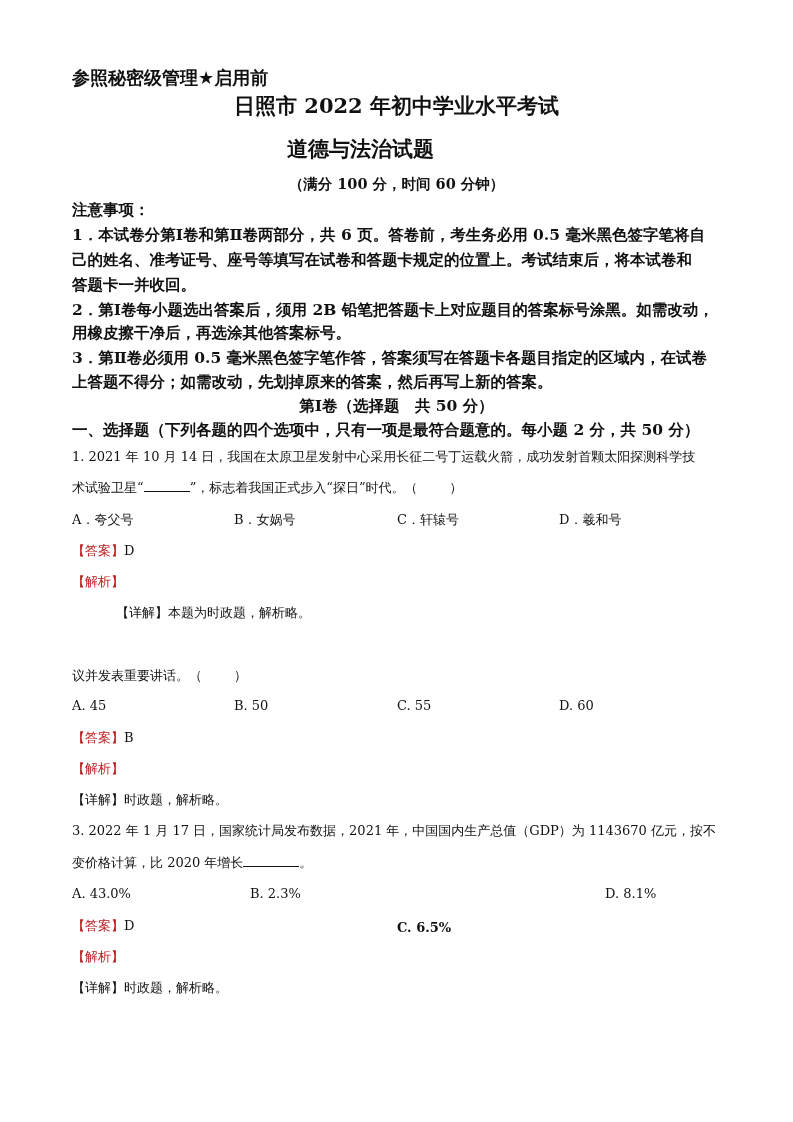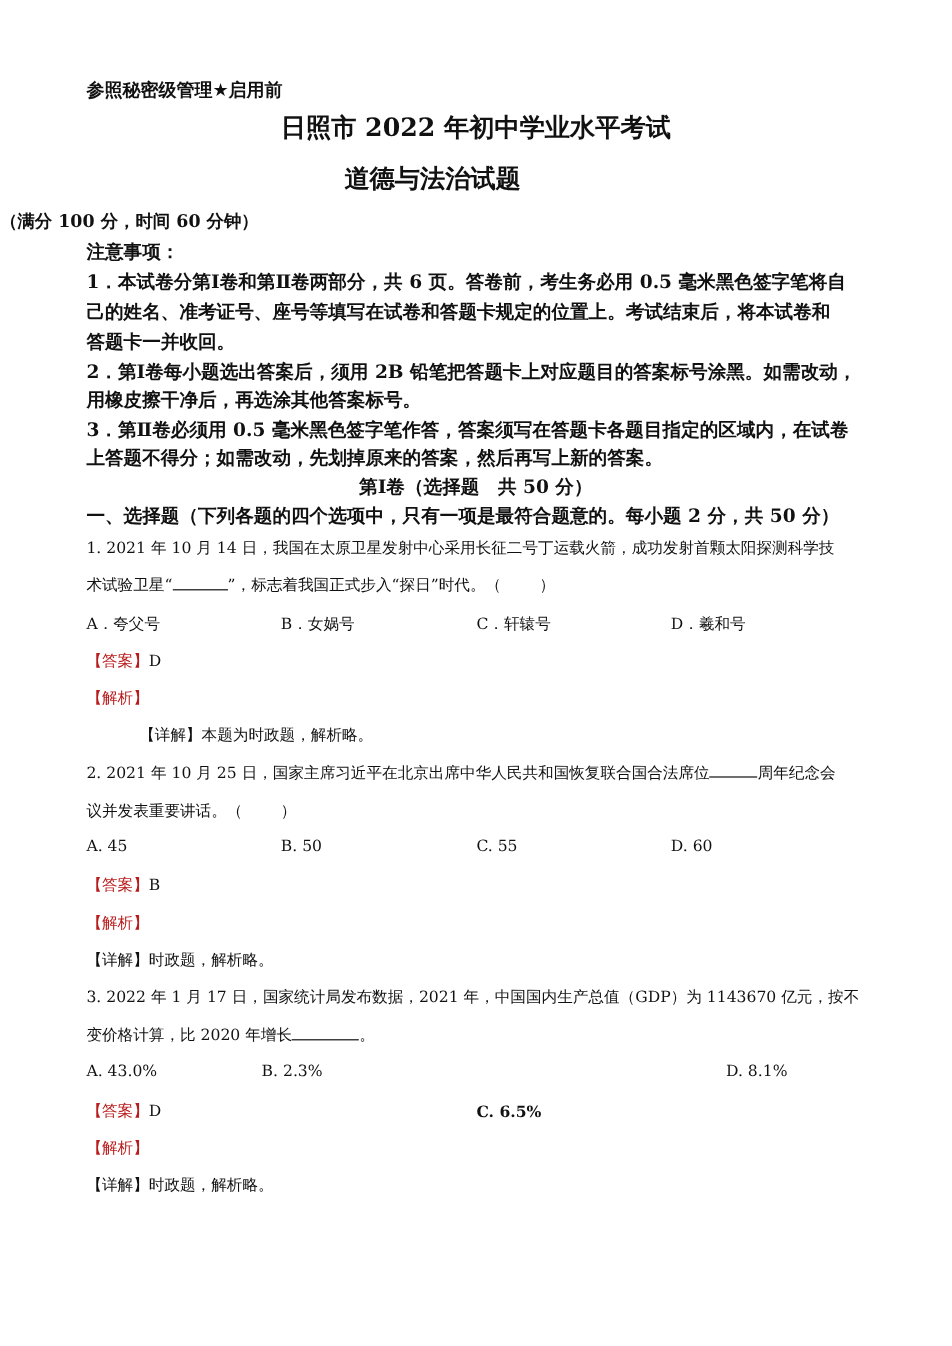--- a/index.html
+++ b/index.html
@@ -1,23 +1,23 @@
 <!DOCTYPE html>
 <html><head>
 <meta charset="utf-8">
 <style>
   html, body { margin: 0; padding: 0; background: #ffffff; }
   body { width: 793px; height: 1122px; position: relative; overflow: hidden;
          font-family: "DejaVu Serif", "Liberation Serif", serif; color: #111; }
   .page { position: absolute; left: 0; top: 0; width: 793px; height: 1122px; }
   .abs { position: absolute; white-space: nowrap; }
-  .conf { left: 72px; top: 66px; font-family: "DejaVu Sans", sans-serif; font-weight: bold; font-size: 15px; }
+  .conf { left: 72px; top: 66px; font-family: "DejaVu Sans", sans-serif; font-weight: bold; font-size: 18px; }
   .title1 { left: 0; width: 793px; text-align: center; top: 92px; font-weight: bold; font-size: 21px; }
   .title2 { left: 0; width: 721px; text-align: center; top: 135px; font-weight: bold; font-size: 21px; }
-  .subtitle { left: 0; width: 793px; text-align: left; top: 175px; font-weight: bold; font-size: 14.5px; }
+  .subtitle { left: 0; width: 793px; text-align: center; top: 175px; font-weight: bold; font-size: 14.5px; }
   .bold-line { left: 72px; font-weight: bold; font-size: 15.5px; }
   .notice-head { top: 200px; }
   .n1a { top: 225px; } .n1b { top: 250px; } .n1c { top: 275px; }
   .n2a { top: 300px; } .n2b { top: 323px; }
   .n3a { top: 348px; } .n3b { top: 372px; }
   .part-title { left: 0; width: 793px; text-align: center; top: 396px; font-weight: bold; font-size: 15.5px; }
   .section-title { left: 72px; top: 420px; font-weight: bold; font-size: 15.5px; }
   .q { left: 72px; font-size: 13px; }
   .opt { font-size: 13px; }
   .blank { display: inline-block; border-bottom: 1px solid #111; height: 12px; vertical-align: baseline; }
@@ -55,44 +55,41 @@
   <div class="abs opt" style="left:397px; top:511px;">C．轩辕号</div>
   <div class="abs opt" style="left:559px; top:511px;">D．羲和号</div>
   <div class="abs q" style="top:542px;">
     <span class="lbl">【答案】</span><span>D</span>
   </div>
   <div class="abs q lbl" style="top:573px;">【解析】</div>
   <div class="abs q" style="top:604px;margin-left:44px;">
     <span>【详解】</span><span>本题为时政题，解析略。</span>
   </div>
 
-  <div class="abs q" style="top:635px;">
-    <span>2. 2021 年 10 月 25 日，国家主席习近平在北京出席中华人民共和国恢复联合国合法席位</span><span class="blank" style="width:40px;"></span><span>周年纪念会</span>
-  </div>
   <div class="abs q" style="top:667px;">
     <span>议并发表重要讲话。（</span><span class="paren"></span><span>）</span>
   </div>
   <div class="abs opt" style="left:72px; top:698px;">A. 45</div>
   <div class="abs opt" style="left:234px; top:698px;">B. 50</div>
   <div class="abs opt" style="left:397px; top:698px;">C. 55</div>
   <div class="abs opt" style="left:559px; top:698px;">D. 60</div>
   <div class="abs q" style="top:729px;">
     <span class="lbl">【答案】</span><span>B</span>
   </div>
   <div class="abs q lbl" style="top:760px;">【解析】</div>
   <div class="abs q" style="top:791px;">
     <span>【详解】</span><span>时政题，解析略。</span>
   </div>
 
   <div class="abs q" style="top:822px;">3. 2022 年 1 月 17 日，国家统计局发布数据，2021 年，中国国内生产总值（GDP）为 1143670 亿元，按不</div>
   <div class="abs q" style="top:854px;">
     <span>变价格计算，比 2020 年增长</span><span class="blank" style="width:56px;"></span><span>。</span>
   </div>
   <div class="abs opt" style="left:72px; top:886px;">A. 43.0%</div>
-  <div class="abs opt" style="left:218px; top:886px;">B. 2.3%</div>
+  <div class="abs opt" style="left:250px; top:886px;">B. 2.3%</div>
   <div class="abs opt" style="left:397px; top:920px;font-weight:bold;">C. 6.5%</div>
   <div class="abs opt" style="left:559px; top:886px;margin-left:46px;">D. 8.1%</div>
   <div class="abs q" style="top:917px;">
     <span class="lbl">【答案】</span><span>D</span>
   </div>
   <div class="abs q lbl" style="top:948px;">【解析】</div>
   <div class="abs q" style="top:979px;">
     <span>【详解】</span><span>时政题，解析略。</span>
   </div>
 

